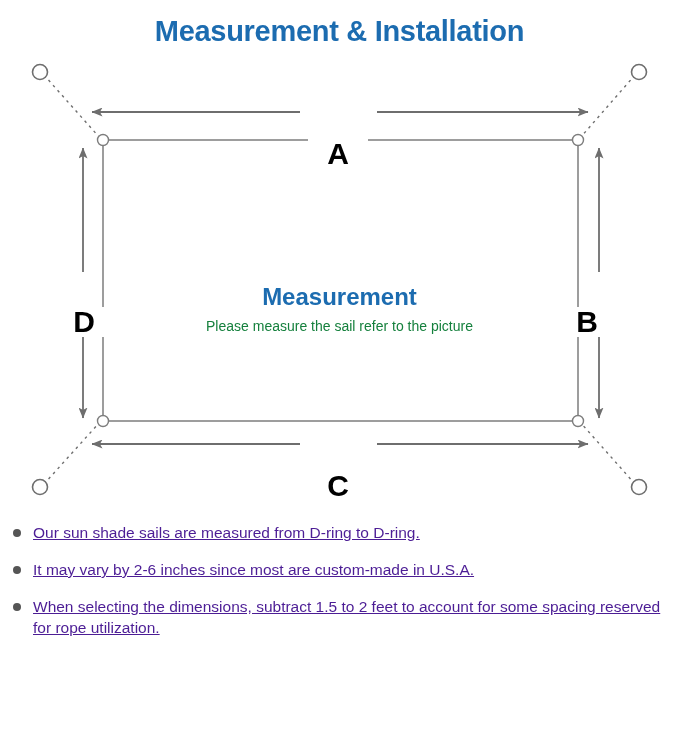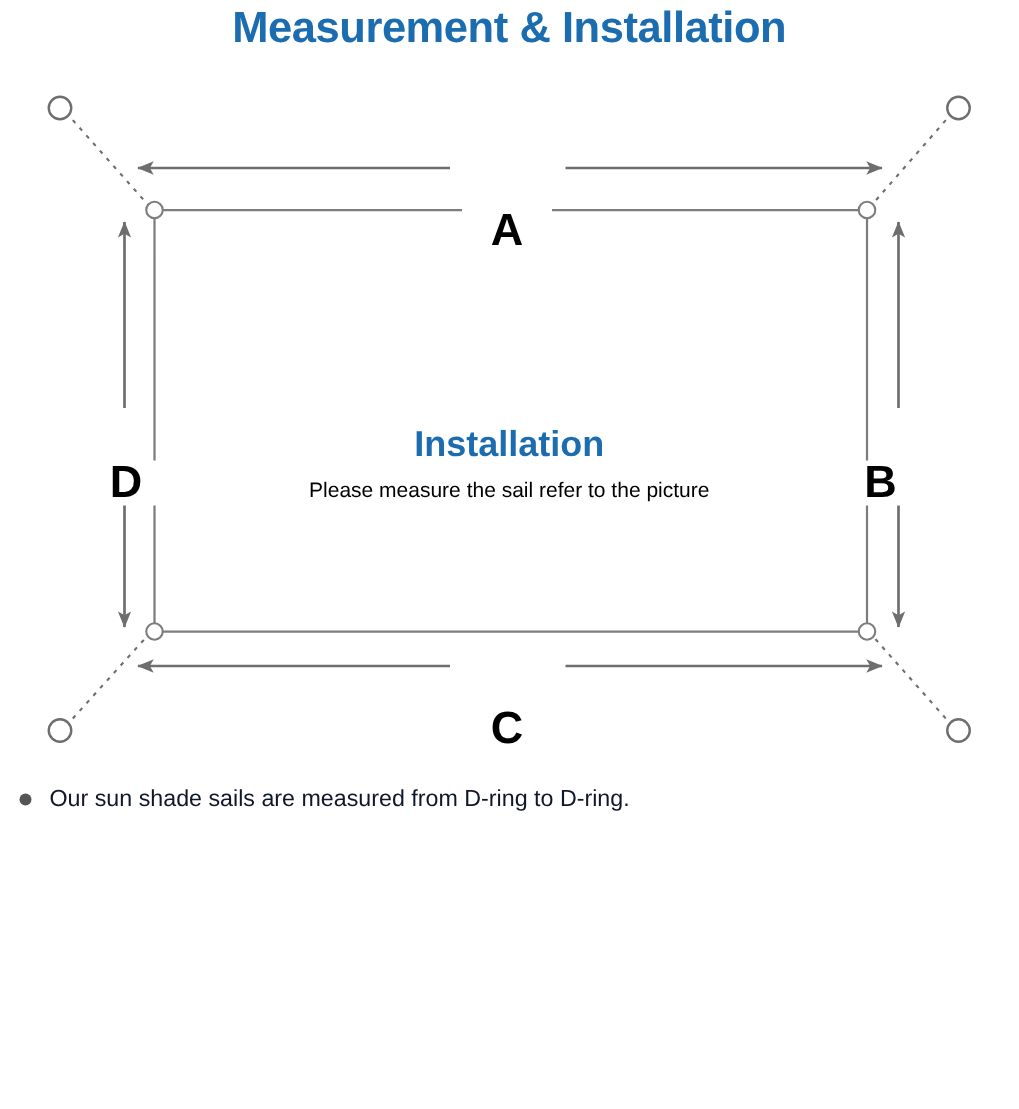--- a/index.html
+++ b/index.html
@@ -10,21 +10,21 @@
   body {
     width: 679px;
     height: 739px;
     position: relative;
     font-family: "Liberation Sans", sans-serif;
     overflow: hidden;
   }
 
   #page-title {
     position: absolute;
-    top: 0px;
+    top: 12px;
     left: 0;
     width: 679px;
     text-align: center;
     font-size: 29px;
     font-weight: bold;
     color: #1c6cb0;
     letter-spacing: -0.3px;
     line-height: 38px;
   }
 
@@ -64,39 +64,40 @@
     text-align: center;
   }
   #sail-caption .sail-title {
     font-size: 24px;
     font-weight: bold;
     color: #1c6cb0;
     line-height: 30px;
   }
   #sail-caption .sail-sub {
     font-size: 14px;
-    color: #000000;
+    color: #15803d;
     line-height: 22px;
     margin-top: 3px;
   }
 
   #notes {
     position: absolute;
     left: 0;
     top: 522px;
     width: 679px;
   }
   .note-item {
     position: relative;
     padding-left: 33px;
     padding-right: 8px;
     margin-bottom: 16px;
-    color: #0f172a;
+    color: #4c1d95;
     font-size: 15.5px;
     line-height: 21px;
+    text-decoration: underline;
   }
   .note-bullet {
     position: absolute;
     left: 13px;
     top: 7px;
     width: 8px;
     height: 8px;
     border-radius: 50%;
     background: #555555;
   }
@@ -160,23 +161,31 @@
       <line x1="599" y1="270" x2="599" y2="374" marker-end="url(#arrowEnd)"></line>
     </g>
   </svg>
 
   <div class="dim-label" id="label-a">A</div>
   <div class="dim-label" id="label-b">B</div>
   <div class="dim-label" id="label-c">C</div>
   <div class="dim-label" id="label-d">D</div>
 
   <div id="sail-caption">
-    <div class="sail-title">Installation</div>
+    <div class="sail-title">Measurement</div>
     <div class="sail-sub">Please measure the sail refer to the picture</div>
   </div>
 </div>
 
 <div id="notes">
   <div class="note-item">
     <span class="note-bullet"></span>
     <span>Our sun shade sails are measured from D-ring to D-ring.</span>
   </div>
+  <div class="note-item">
+    <span class="note-bullet"></span>
+    <span>It may vary by 2-6 inches since most are custom-made in U.S.A.</span>
+  </div>
+  <div class="note-item">
+    <span class="note-bullet"></span>
+    <span>When selecting the dimensions, subtract 1.5 to 2 feet to account for some spacing reserved for rope utilization.</span>
+  </div>
 </div>
 
 </body></html>

